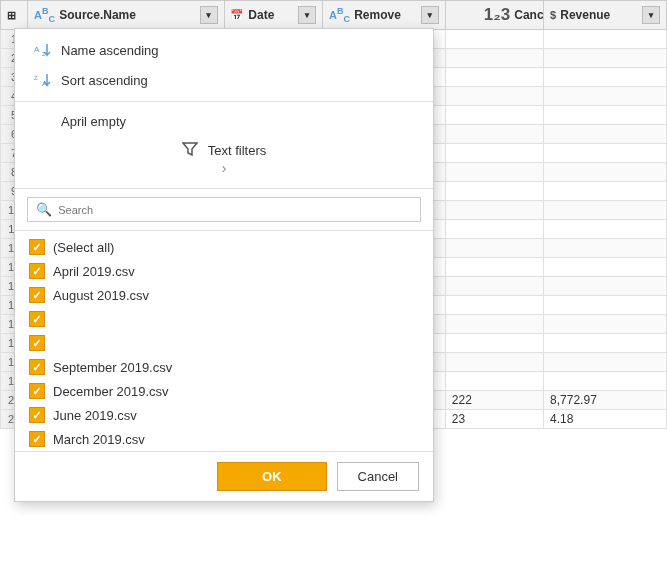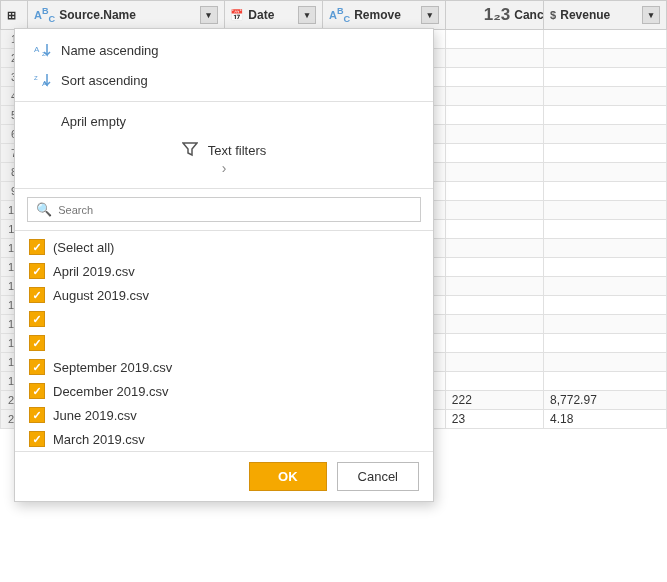--- a/index.html
+++ b/index.html
@@ -227,21 +227,21 @@
       padding: 10px 14px;
       border-top: 1px solid #e0e0e0;
     }
 
     .btn-ok {
       background: #f5a800;
       border: 1px solid #d4900a;
       color: #fff;
       font-size: 13px;
       font-weight: 600;
-      padding: 6px 28px;
+      padding: 6px 44px;
       cursor: pointer;
     }
 
     .btn-cancel {
       background: #fff;
       border: 1px solid #bbb;
       color: #333;
       font-size: 13px;
       padding: 6px 20px;
       cursor: pointer;

